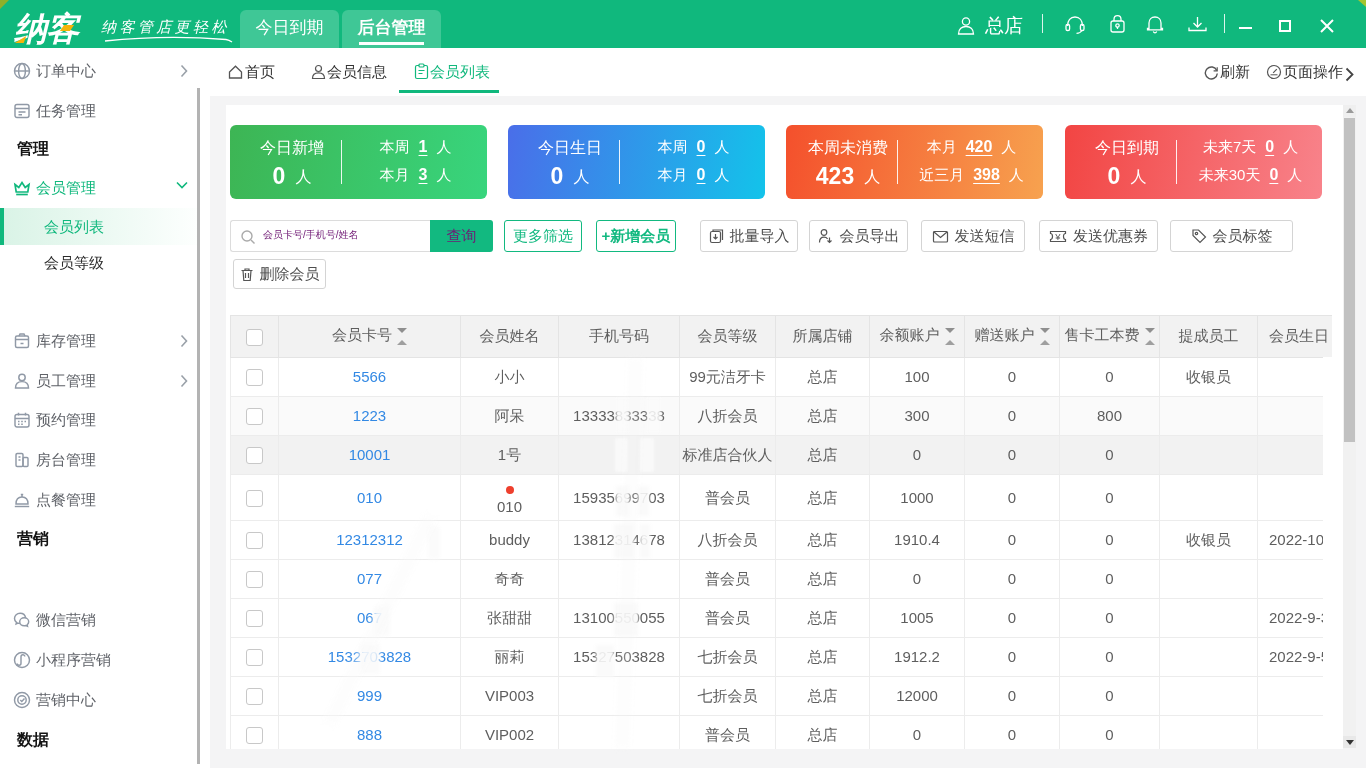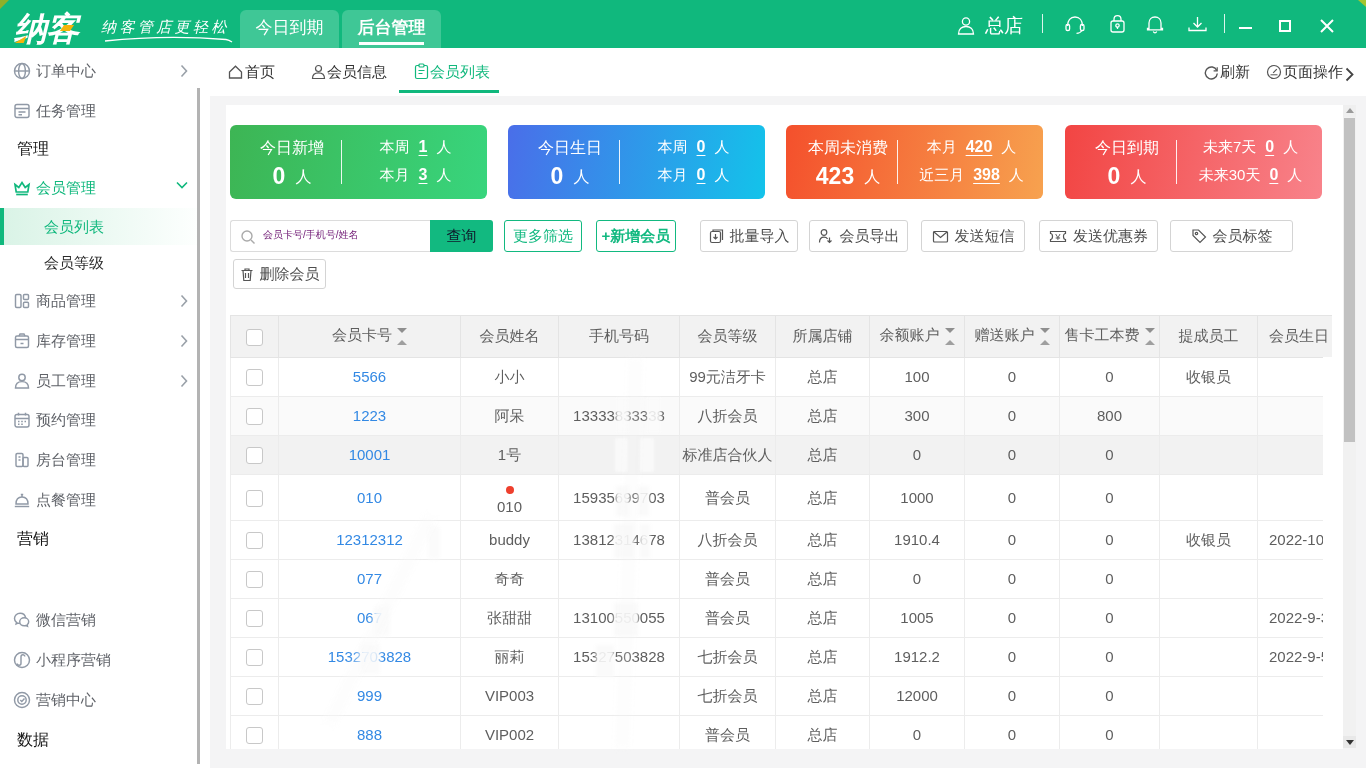--- a/index.html
+++ b/index.html
@@ -10,21 +10,21 @@
 #topbar{position:absolute;left:0;top:0;width:1366px;height:48px;background:#10b87d;}
 .toptab{position:absolute;top:10px;height:38px;background:#3fc796;border-radius:6px 6px 0 0;color:#fff;font-size:17px;text-align:center;line-height:36px;}
 .topicon{position:absolute;color:#fff;}
 .vsep{position:absolute;top:14px;width:1px;height:19px;background:rgba(255,255,255,.85);}
 
 #sidebar{position:absolute;left:0;top:48px;width:210px;height:720px;background:#fff;}
 .mi{position:absolute;left:0;width:197px;height:40px;color:#5f6268;font-size:15px;}
 .mi .ic{position:absolute;left:13px;top:50%;margin-top:-9px;width:18px;height:18px;color:#9099a6;}
 .mi .tx{position:absolute;left:36px;top:50%;margin-top:-9px;line-height:18px;}
 .mi .ar{position:absolute;right:9px;top:50%;margin-top:-7px;color:#9aa0a8;font-size:13px;}
-.mlabel{position:absolute;left:17px;color:#141414;font-size:16px;font-weight:normal;}
+.mlabel{position:absolute;left:17px;color:#141414;font-size:16px;font-weight:bold;}
 .green{color:#10b87d !important;}
 
 #tabstrip{position:absolute;left:210px;top:48px;width:1156px;height:48px;background:#fff;}
 .ptab{position:absolute;top:14px;height:24px;font-size:15px;color:#333;white-space:nowrap;line-height:20px;}
 .ptab svg{vertical-align:-3px;margin-right:1px;}
 
 #panel{position:absolute;left:226px;top:105px;width:1117px;height:644px;background:#fff;overflow:hidden;}
 .card{position:absolute;top:20px;width:257px;height:74px;border-radius:6px;color:#fff;}
 .card .l1{position:absolute;left:8px;width:108px;text-align:center;top:13px;font-size:16px;}
 .card .l2{position:absolute;left:8px;width:108px;text-align:center;top:36px;font-size:16px;}
@@ -129,31 +129,20 @@
     <span class="tx">会员管理</span>
     <svg class="ar" width="12" height="8" viewBox="0 0 12 8" fill="none" stroke="#10b87d" stroke-width="1.6">
         <path d="M1 1.5 L6 6.5 L11 1.5"></path>
       </svg>
   </div>
   <div class="abs" style="left:0;top:160px;width:197px;height:37px;background:linear-gradient(90deg,#d9f3e6,#fdfffe);">
     <div class="abs" style="left:0;top:0;width:4px;height:37px;background:#10b87d;"></div>
     <div class="abs" style="left:44px;top:10px;font-size:15px;color:#10b87d;">会员列表</div>
   </div>
   <div class="abs" style="left:44px;top:197px;width:150px;height:36px;font-size:15px;color:#2b2b2b;line-height:36px;">会员等级</div>
-  <div class="mi" style="top:233px;">
-    <svg class="ic" viewBox="0 0 18 18" fill="none" stroke="currentColor" stroke-width="1.45">
-        <rect x="2.5" y="2.5" width="5.5" height="13" rx="1.2"></rect>
-        <rect x="10.5" y="2.5" width="5" height="5" rx="1"></rect>
-        <rect x="10.5" y="10.2" width="5" height="5.3" rx="1"></rect>
-      </svg>
-    <span class="tx">商品管理</span>
-    <svg class="ar" width="8" height="14" viewBox="0 0 8 14" fill="none" stroke="#99a0a8" stroke-width="1.6">
-        <path d="M1.5 1.5 L6.5 7 L1.5 12.5"></path>
-      </svg>
-  </div>
   <div class="mi" style="top:273px;">
     <svg class="ic" viewBox="0 0 18 18" fill="none" stroke="currentColor" stroke-width="1.45">
         <rect x="2.5" y="4" width="13" height="11.5" rx="1.5"></rect>
         <path d="M2.5 7.5 H15.5 M7.5 11.5 H10.5"></path>
         <path d="M6 4 L7 2 H11 L12 4"></path>
       </svg>
     <span class="tx">库存管理</span>
     <svg class="ar" width="8" height="14" viewBox="0 0 8 14" fill="none" stroke="#99a0a8" stroke-width="1.6">
         <path d="M1.5 1.5 L6.5 7 L1.5 12.5"></path>
       </svg>
@@ -287,21 +276,21 @@
     <div class="r2">未来30天<u>0</u>人</div>
   </div>
 
   <div class="abs" style="left:4px;top:115px;width:200px;height:32px;border:1px solid #dcdcdc;border-right:none;border-radius:3px 0 0 3px;">
     <svg style="position:absolute;left:9px;top:8px;" width="16" height="16" viewBox="0 0 16 16" fill="none" stroke="#aaa" stroke-width="1.4">
         <circle cx="7" cy="7" r="5"></circle>
         <path d="M11 11 L14.5 14.5"></path>
       </svg>
     <span style="position:absolute;left:32px;top:7px;font-size:10px;color:#701a75;">会员卡号/手机号/姓名</span>
   </div>
-  <div class="btn" style="left:204px;top:115px;width:63px;background:#12b980;color:#0f172a;line-height:32px;border-radius:0 3px 3px 0;">查询</div>
+  <div class="btn" style="left:204px;top:115px;width:63px;background:#12b980;color:#701a75;line-height:32px;border-radius:0 3px 3px 0;">查询</div>
   <div class="btn gbtn" style="left:278px;top:115px;width:78px;line-height:30px;">更多筛选</div>
   <div class="btn gbtn" style="left:370px;top:115px;width:80px;line-height:30px;font-weight:bold;">+新增会员</div>
   <div class="btn graybtn" style="left:474px;top:115px;width:98px;line-height:30px;">
     <svg width="15" height="16" viewBox="0 0 15 16" fill="none" stroke="currentColor" stroke-width="1.2">
         <rect x="1.5" y="3.5" width="10" height="11" rx="1.5"></rect>
         <path d="M4 3.5 V2 H13.5 V12"></path>
         <path d="M6.5 6 V11 M4.5 9 L6.5 11 L8.5 9"></path>
       </svg>批量导入</div>
   <div class="btn graybtn" style="left:583px;top:115px;width:99px;line-height:30px;">
     <svg width="16" height="16" viewBox="0 0 16 16" fill="none" stroke="currentColor" stroke-width="1.2">

